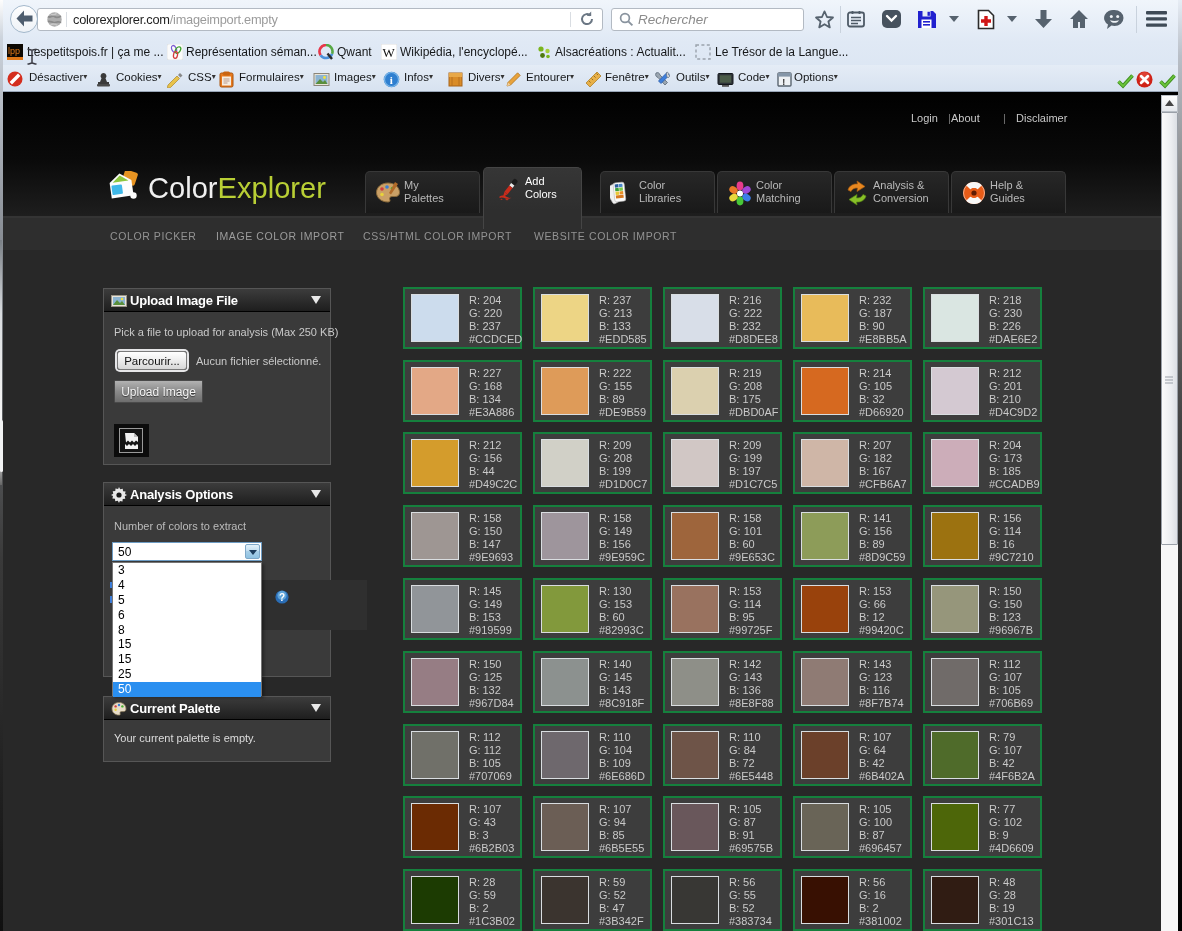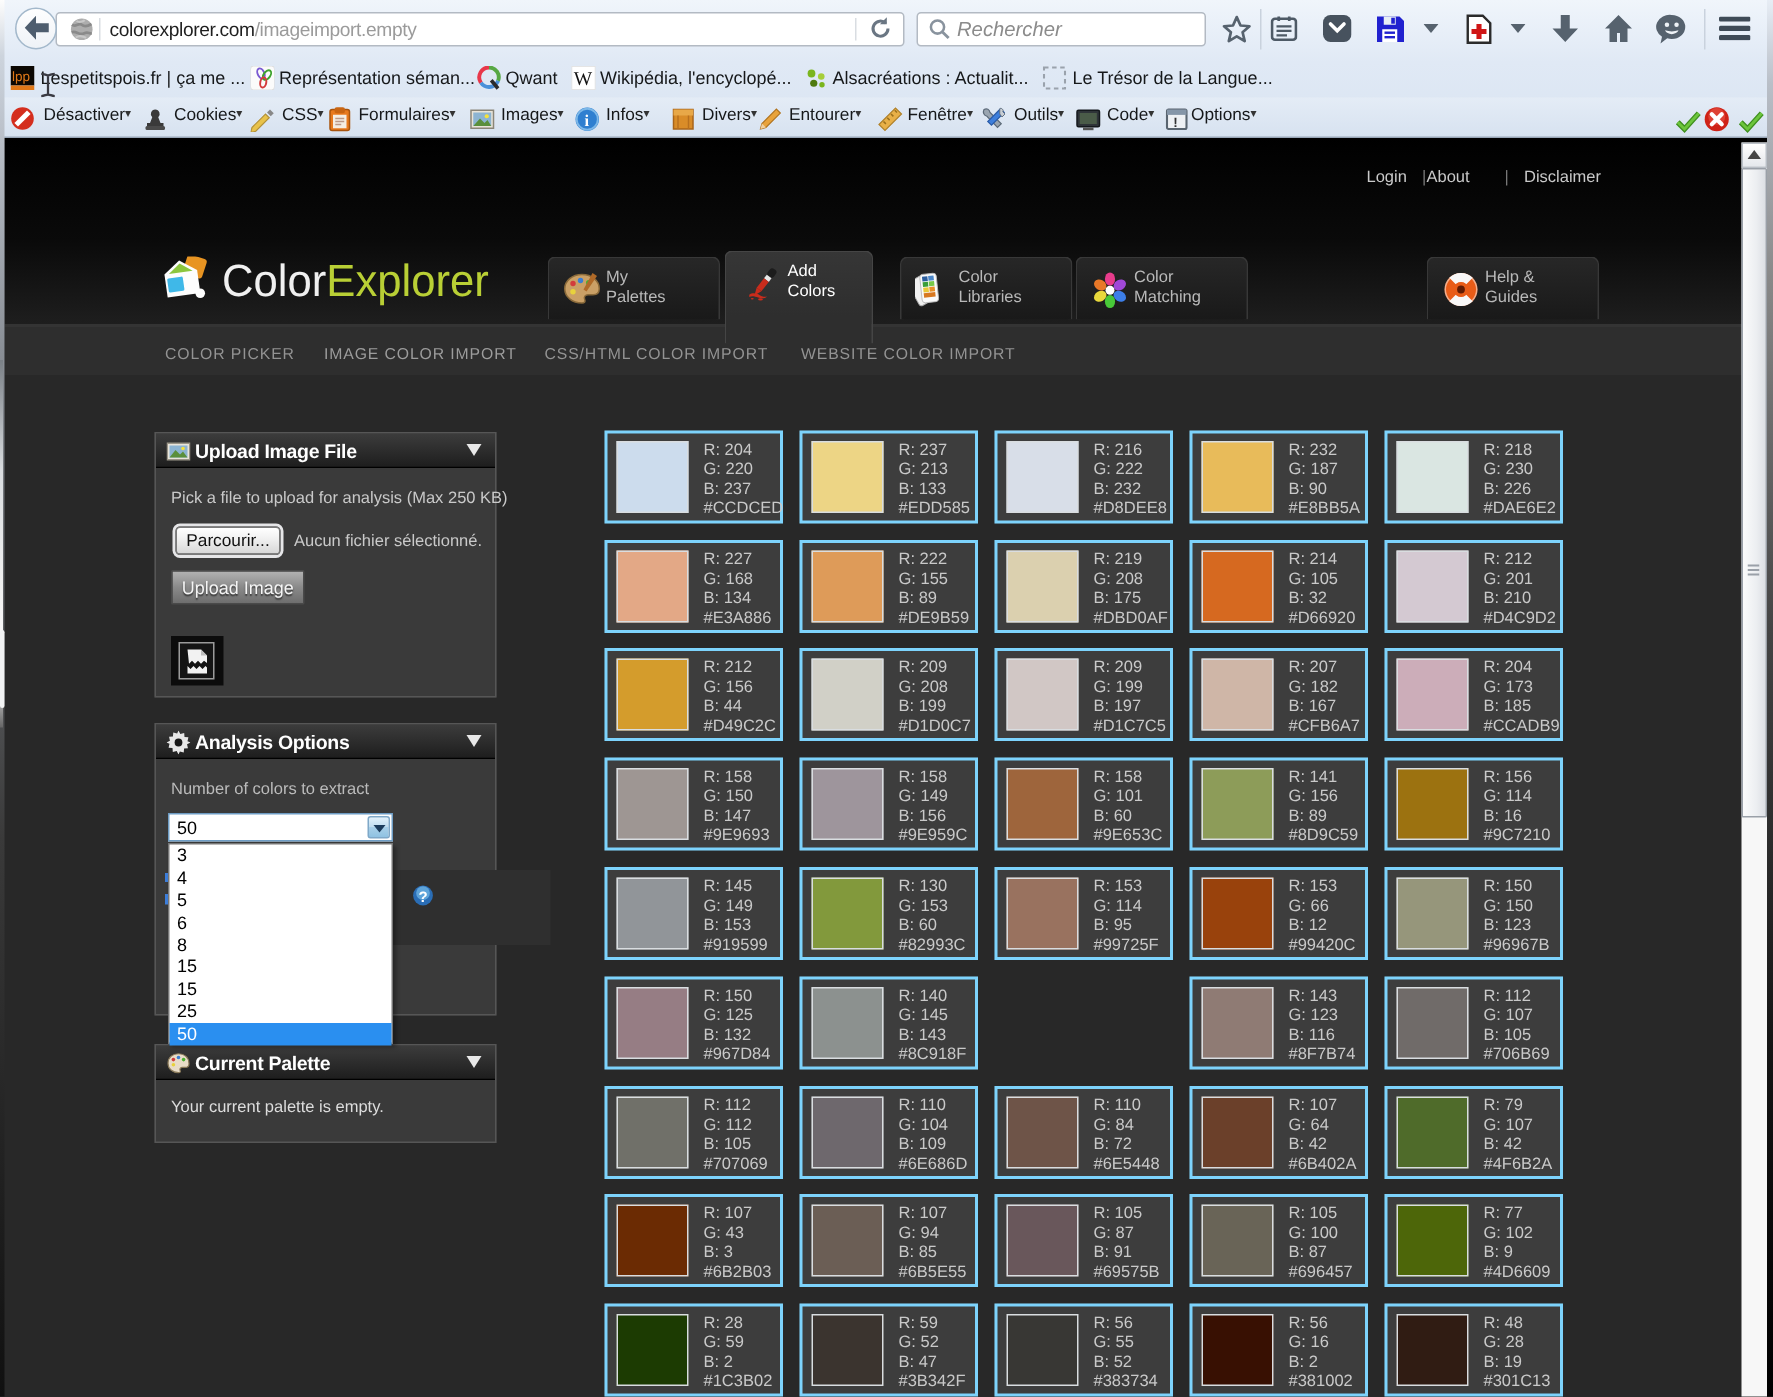--- a/index.html
+++ b/index.html
@@ -68,21 +68,21 @@
 
 
 #selbox{position:absolute;left:112px;top:542px;width:150px;height:19px;background:#fff;
  border:1px solid #6d9cc4;z-index:31}
 #sellist{position:absolute;left:112px;top:562px;width:150px;height:134px;background:#fff;
  border:1px solid #767676;z-index:30;box-shadow:2px 2px 3px rgba(0,0,0,.35)}
 .li{height:14.88px;font-size:12px;color:#000;padding-left:5px;line-height:14.8px}
 .li.hl{background:#2a8ff0;color:#fff}
 
 
-.card{position:absolute;width:119px;height:62px;background:#3d3d3d;border:2px solid #7dd3fc}
+.card{position:absolute;width:119px;height:62px;background:#3d3d3d;border:2px solid #15803d}
 .sw{position:absolute;left:6px;top:5px;width:48px;height:48px;border:1px solid #d9dde0}
 .ct{position:absolute;left:64px;top:5px;font-size:11px;line-height:13px;color:#c9c9c9}
 
 
 #sbar{position:absolute;left:1161px;top:95px;width:17px;height:836px;background:#f7f7f7}
 #sbup{position:absolute;left:0;top:0;width:17px;height:17px;background:linear-gradient(#fefefe,#e5e8ec);border:1px solid #b9bfc6}
 #sbthumb{position:absolute;left:0px;top:17px;width:17px;height:433px;
  background:linear-gradient(90deg,#fbfbfb,#eceef1 60%,#dcdfe4);border:1px solid #9aa0a8;border-radius:1px}
 
 #ledge{position:absolute;left:0;top:0;width:3px;height:931px;
@@ -369,20 +369,27 @@
    <ellipse cx="13" cy="6" rx="3.4" ry="4.4" fill="#e83c8c"></ellipse>
    <ellipse cx="19.5" cy="10" rx="3.4" ry="4.4" fill="#a048d8" transform="rotate(60 19.5 10)"></ellipse>
    <ellipse cx="19.5" cy="17.5" rx="3.4" ry="4.4" fill="#3c7ee8" transform="rotate(120 19.5 17.5)"></ellipse>
    <ellipse cx="13" cy="21" rx="3.4" ry="4.4" fill="#48c838"></ellipse>
    <ellipse cx="6.5" cy="17.5" rx="3.4" ry="4.4" fill="#e8d83c" transform="rotate(60 6.5 17.5)"></ellipse>
    <ellipse cx="6.5" cy="10" rx="3.4" ry="4.4" fill="#e87828" transform="rotate(120 6.5 10)"></ellipse>
    <circle cx="13" cy="13.5" r="3" fill="#fff"></circle>
           </svg>
           <div class="tabtxt">Color<br>Matching</div>
         </div>
+<div class="tab" style="left:831px">
+          <svg class="tabico" viewBox="0 0 26 26">
+   <path d="M4 10c1-4 5-6.5 9.5-6L13 1l8 5.5-8 5L13.5 8C10.5 7.8 8 9 7 11.5z" fill="#e88820" stroke="#a85c10" stroke-width=".7"></path>
+   <path d="M22 16c-1 4-5 6.5-9.5 6l.5 3-8-5.5 8-5-.5 3.5c3 .2 5.5-1 6.5-3.5z" fill="#88c028" stroke="#5a8a14" stroke-width=".7"></path>
+          </svg>
+          <div class="tabtxt">Analysis &amp;<br>Conversion</div>
+        </div>
 <div class="tab" style="left:948px">
           <svg class="tabico" viewBox="0 0 26 26">
    <circle cx="13" cy="13" r="11" fill="#e85c18"></circle>
    <circle cx="13" cy="13" r="10.5" fill="none" stroke="#fff" stroke-width="1" opacity=".5"></circle>
    <path d="M13 2a11 11 0 0 1 7.8 3.2L16.5 9.5a5.5 5.5 0 0 0-7 0L5.2 5.2A11 11 0 0 1 13 2zM2 13h5.5M18.5 13H24" fill="#f8f8f8"></path>
    <path d="M13 24a11 11 0 0 1-7.8-3.2l4.3-4.3a5.5 5.5 0 0 0 7 0l4.3 4.3A11 11 0 0 1 13 24z" fill="#f8f8f8"></path>
    <circle cx="13" cy="13" r="5" fill="#e85c18"></circle>
             <circle cx="13" cy="13" r="2.6" fill="#601c04"></circle>
           </svg>
           <div class="tabtxt">Help &amp;<br>Guides</div>
@@ -580,20 +587,24 @@
       <div class="ct">R: 150<br>G: 150<br>B: 123<br>#96967B</div>
     </div>
 <div class="card" style="left:403px;top:651px">
       <div class="sw" style="background:#967D84"></div>
       <div class="ct">R: 150<br>G: 125<br>B: 132<br>#967D84</div>
     </div>
 <div class="card" style="left:533px;top:651px">
       <div class="sw" style="background:#8C918F"></div>
       <div class="ct">R: 140<br>G: 145<br>B: 143<br>#8C918F</div>
     </div>
+<div class="card" style="left:663px;top:651px">
+      <div class="sw" style="background:#8E8F88"></div>
+      <div class="ct">R: 142<br>G: 143<br>B: 136<br>#8E8F88</div>
+    </div>
 <div class="card" style="left:793px;top:651px">
       <div class="sw" style="background:#8F7B74"></div>
       <div class="ct">R: 143<br>G: 123<br>B: 116<br>#8F7B74</div>
     </div>
 <div class="card" style="left:923px;top:651px">
       <div class="sw" style="background:#706B69"></div>
       <div class="ct">R: 112<br>G: 107<br>B: 105<br>#706B69</div>
     </div>
 <div class="card" style="left:403px;top:724px">
       <div class="sw" style="background:#707069"></div>

